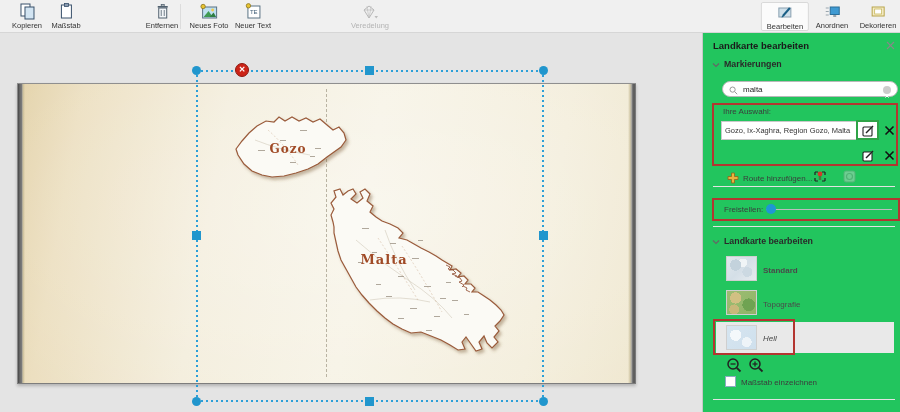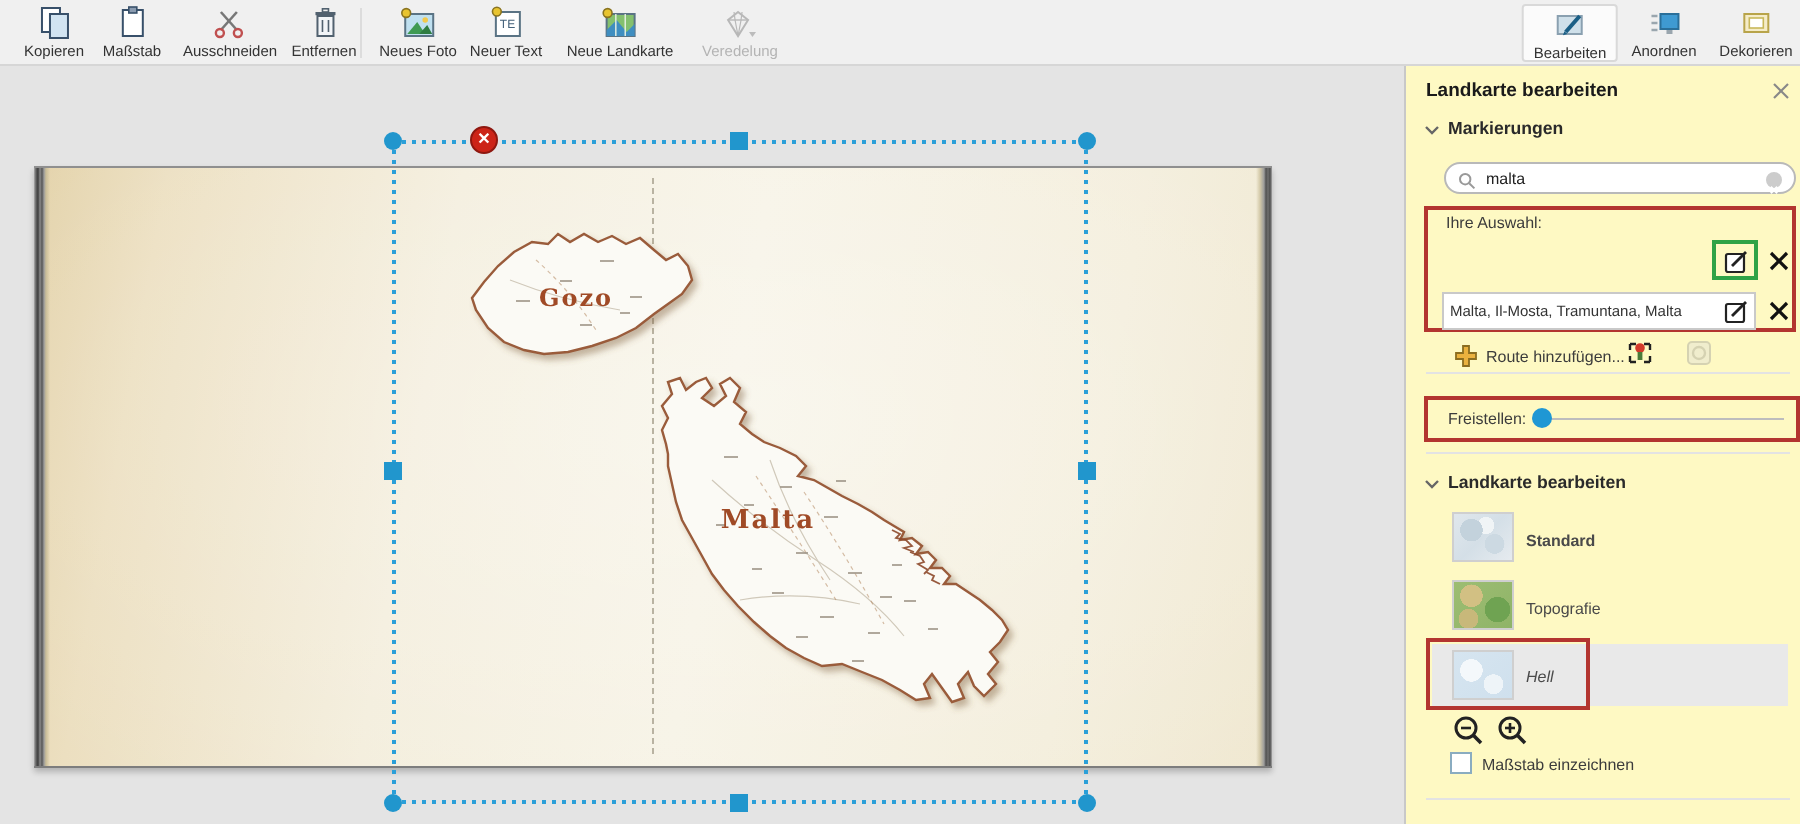--- a/index.html
+++ b/index.html
@@ -33,21 +33,21 @@
 
   
   #selection { position:absolute; left:196px; top:37px; width:348px; height:332px; }
   .sel-edge-h { position:absolute; height:2px; width:100%; left:0; background:repeating-linear-gradient(90deg,#2b9fd8 0 2px,transparent 2px 5px); }
   .sel-edge-v { position:absolute; width:2px; height:100%; top:0; background:repeating-linear-gradient(180deg,#2b9fd8 0 2px,transparent 2px 5px); }
   .handle-circle { position:absolute; width:9px; height:9px; border-radius:50%; background:#2196cd; }
   .handle-square { position:absolute; width:9px; height:9px; background:#2196cd; }
   #sel-delete { position:absolute; width:14px; height:14px; border-radius:50%; background:#cc2418; border:1px solid #8e1810; color:#fff; font-size:8px; font-weight:bold; line-height:12px; text-align:center; }
 
   
-  #sidebar { position:absolute; left:702px; top:33px; width:198px; height:379px; background:#fef9c3; border-left:1px solid #c8c8c8; }
+  #sidebar { position:absolute; left:702px; top:33px; width:198px; height:379px; background:#22c55e; border-left:1px solid #c8c8c8; }
   .abs { position:absolute; }
   .panel-title { font-size:9.5px; font-weight:bold; color:#1a1a1a; }
   .section-title { font-size:8.8px; font-weight:bold; color:#2a2a2a; }
   .small-text { font-size:8px; color:#3c3c3c;text-align:right; }
   .row-box { position:absolute; border:1px solid #c9c9c9; background:#fff; font-size:7.5px; color:#333; line-height:17px; padding-left:3px; white-space:nowrap; overflow:hidden; }
   .sep { position:absolute; height:1px; background:#e3e3e3; }
   .ann-red { position:absolute; border:2px solid #b33530; }
   .ann-green { position:absolute; border:2px solid #2fa347; }
   .thumb { position:absolute; width:31px; height:25px; border:1px solid #cfcfcf; }
   .style-label { position:absolute; font-size:8px; color:#4a4a4a; }
@@ -69,29 +69,20 @@
       </svg>
       <span class="tlabel">Kopieren</span>
     </div>
     <div class="tbtn" style="left:66px">
       <svg class="ticon" width="17" height="17" viewBox="0 0 17 17">
         <rect x="4" y="2" width="10" height="13" fill="#ffffff" stroke="#38506a" stroke-width="1"></rect>
         <rect x="7" y="0.5" width="4" height="3" fill="#8a9bb0" stroke="#38506a" stroke-width="0.8"></rect>
       </svg>
       <span class="tlabel">Maßstab</span>
     </div>
-    <div class="tbtn" style="left:115px">
-      <svg class="ticon" width="17" height="17" viewBox="0 0 17 17">
-        <line x1="4" y1="3" x2="12" y2="12" stroke="#777" stroke-width="1.3"></line>
-        <line x1="12" y1="3" x2="4" y2="12" stroke="#777" stroke-width="1.3"></line>
-        <circle cx="3.5" cy="13.5" r="2" fill="none" stroke="#c05050" stroke-width="1.2"></circle>
-        <circle cx="12.5" cy="13.5" r="2" fill="none" stroke="#c05050" stroke-width="1.2"></circle>
-      </svg>
-      <span class="tlabel">Ausschneiden</span>
-    </div>
     <div class="tbtn" style="left:162px">
       <svg class="ticon" width="17" height="17" viewBox="0 0 17 17">
         <rect x="5" y="5" width="8" height="10" fill="#f2f5f8" stroke="#51616f" stroke-width="1"></rect>
         <line x1="7.5" y1="7" x2="7.5" y2="13" stroke="#51616f" stroke-width="0.8"></line>
         <line x1="10.5" y1="7" x2="10.5" y2="13" stroke="#51616f" stroke-width="0.8"></line>
         <rect x="4" y="3" width="10" height="1.6" fill="#51616f"></rect>
         <rect x="7.5" y="1.4" width="3" height="1.6" fill="none" stroke="#51616f" stroke-width="0.8"></rect>
       </svg>
       <span class="tlabel">Entfernen</span>
     </div>
@@ -106,30 +97,20 @@
       </svg>
       <span class="tlabel">Neues Foto</span>
     </div>
     <div class="tbtn" style="left:253px">
       <svg class="ticon" width="19" height="17" viewBox="0 0 19 17">
         <rect x="4" y="3" width="12" height="12" fill="#ffffff" stroke="#5a7384" stroke-width="1"></rect>
         <text x="6" y="11" font-size="6" fill="#44617a" font-family="Liberation Sans, sans-serif">TE</text>
         <circle cx="4.5" cy="2.8" r="2.2" fill="#e8c430" stroke="#8a7420" stroke-width="0.8"></circle>
       </svg>
       <span class="tlabel">Neuer Text</span>
-    </div>
-    <div class="tbtn" style="left:310px">
-      <svg class="ticon" width="19" height="17" viewBox="0 0 19 17">
-        <rect x="3" y="4" width="14" height="11" fill="#84c06e" stroke="#5a7384" stroke-width="1"></rect>
-        <polygon points="3,12 8,7 13,13 17,9 17,15 3,15" fill="#3f8ec0"></polygon>
-        <line x1="7.6" y1="4" x2="7.6" y2="15" stroke="#e9f2e4" stroke-width="0.7"></line>
-        <line x1="12.3" y1="4" x2="12.3" y2="15" stroke="#e9f2e4" stroke-width="0.7"></line>
-        <circle cx="3.5" cy="3.5" r="2.2" fill="#e8c430" stroke="#8a7420" stroke-width="0.8"></circle>
-      </svg>
-      <span class="tlabel">Neue Landkarte</span>
     </div>
     <div class="tbtn disabled" style="left:370px">
       <svg class="ticon" width="19" height="17" viewBox="0 0 19 17">
         <polygon points="9,3 14,7 9,15 4,7" fill="none" stroke="#b8b8b8" stroke-width="1"></polygon>
         <polyline points="4,7 14,7" stroke="#b8b8b8" stroke-width="0.7" fill="none"></polyline>
         <polyline points="7,3 7.5,7 9,15" stroke="#b8b8b8" stroke-width="0.6" fill="none"></polyline>
         <polyline points="11,3 10.5,7 9,15" stroke="#b8b8b8" stroke-width="0.6" fill="none"></polyline>
         <polygon points="14.5,13 18,13 16.2,15.5" fill="#bcbcbc"></polygon>
       </svg>
       <span class="tlabel">Veredelung</span>
@@ -273,33 +254,33 @@
         <svg width="8" height="8" viewBox="0 0 8 8">
             <line x1="2.4" y1="2.4" x2="5.6" y2="5.6" stroke="#fff" stroke-width="1"></line>
             <line x1="5.6" y1="2.4" x2="2.4" y2="5.6" stroke="#fff" stroke-width="1"></line>
           </svg>
       </div>
     </div>
 
     <div class="ann-red" style="left:9px; top:70px; width:186px; height:63px;"></div>
     <span class="abs small-text" style="left:20px; top:74px;">Ihre Auswahl:</span>
 
+    <div class="row-box" style="left:18px; top:88px; width:157px; height:19px;">
+      <span>Gozo, Ix-Xaghra, Region Gozo, Malta</span>
+    </div>
     <svg class="abs" style="left:159px; top:91px;" width="13" height="13" viewBox="0 0 13 13">
       <rect x="1" y="3" width="9" height="9" fill="#fff" stroke="#222" stroke-width="1.1" rx="1"></rect>
       <line x1="4" y1="9" x2="11" y2="2" stroke="#222" stroke-width="1.4"></line>
     </svg>
     <div class="ann-green" style="left:153px; top:87px; width:23px; height:20px;"></div>
     <svg class="abs" style="left:181px; top:92px;" width="11" height="11" viewBox="0 0 11 11">
       <line x1="1.5" y1="1.5" x2="9.5" y2="9.5" stroke="#111" stroke-width="1.6"></line>
       <line x1="9.5" y1="1.5" x2="1.5" y2="9.5" stroke="#111" stroke-width="1.6"></line>
     </svg>
 
-    <div class="row-box" style="left:18px; top:113px; width:157px; height:19px;">
-      <span>Malta, Il-Mosta, Tramuntana, Malta</span>
-    </div>
     <svg class="abs" style="left:159px; top:116px;" width="13" height="13" viewBox="0 0 13 13">
       <rect x="1" y="3" width="9" height="9" fill="#fff" stroke="#222" stroke-width="1.1" rx="1"></rect>
       <line x1="4" y1="9" x2="11" y2="2" stroke="#222" stroke-width="1.4"></line>
     </svg>
     <svg class="abs" style="left:181px; top:117px;" width="11" height="11" viewBox="0 0 11 11">
       <line x1="1.5" y1="1.5" x2="9.5" y2="9.5" stroke="#111" stroke-width="1.6"></line>
       <line x1="9.5" y1="1.5" x2="1.5" y2="9.5" stroke="#111" stroke-width="1.6"></line>
     </svg>
 
     <svg class="abs" style="left:24px; top:139px;" width="12" height="12" viewBox="0 0 12 12">

